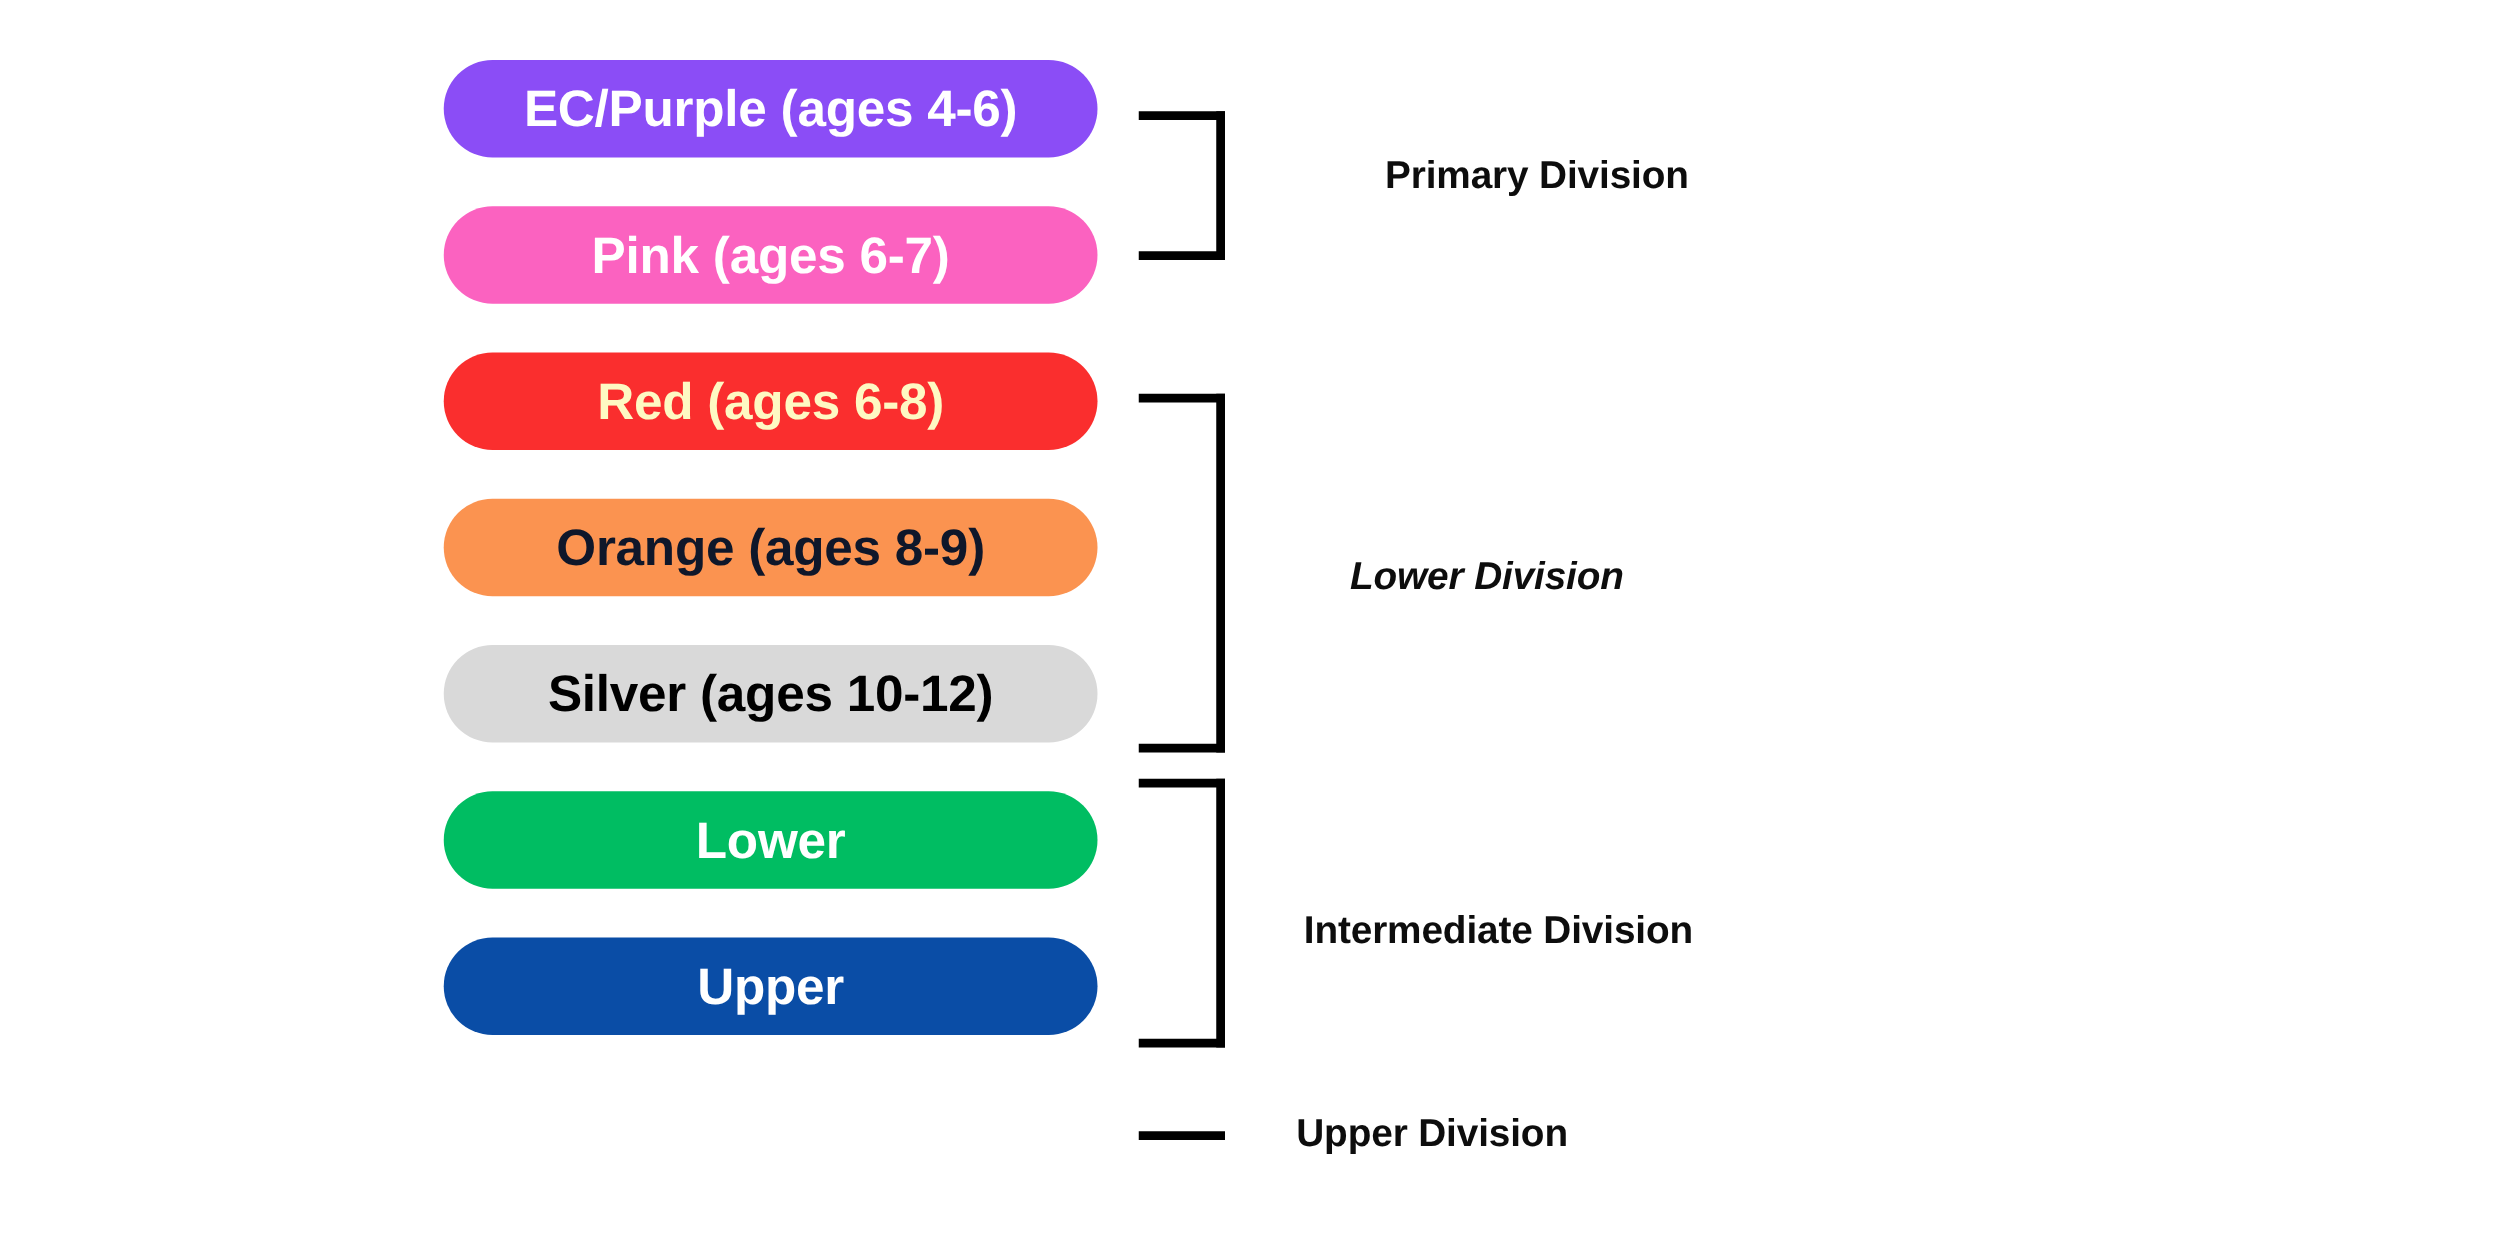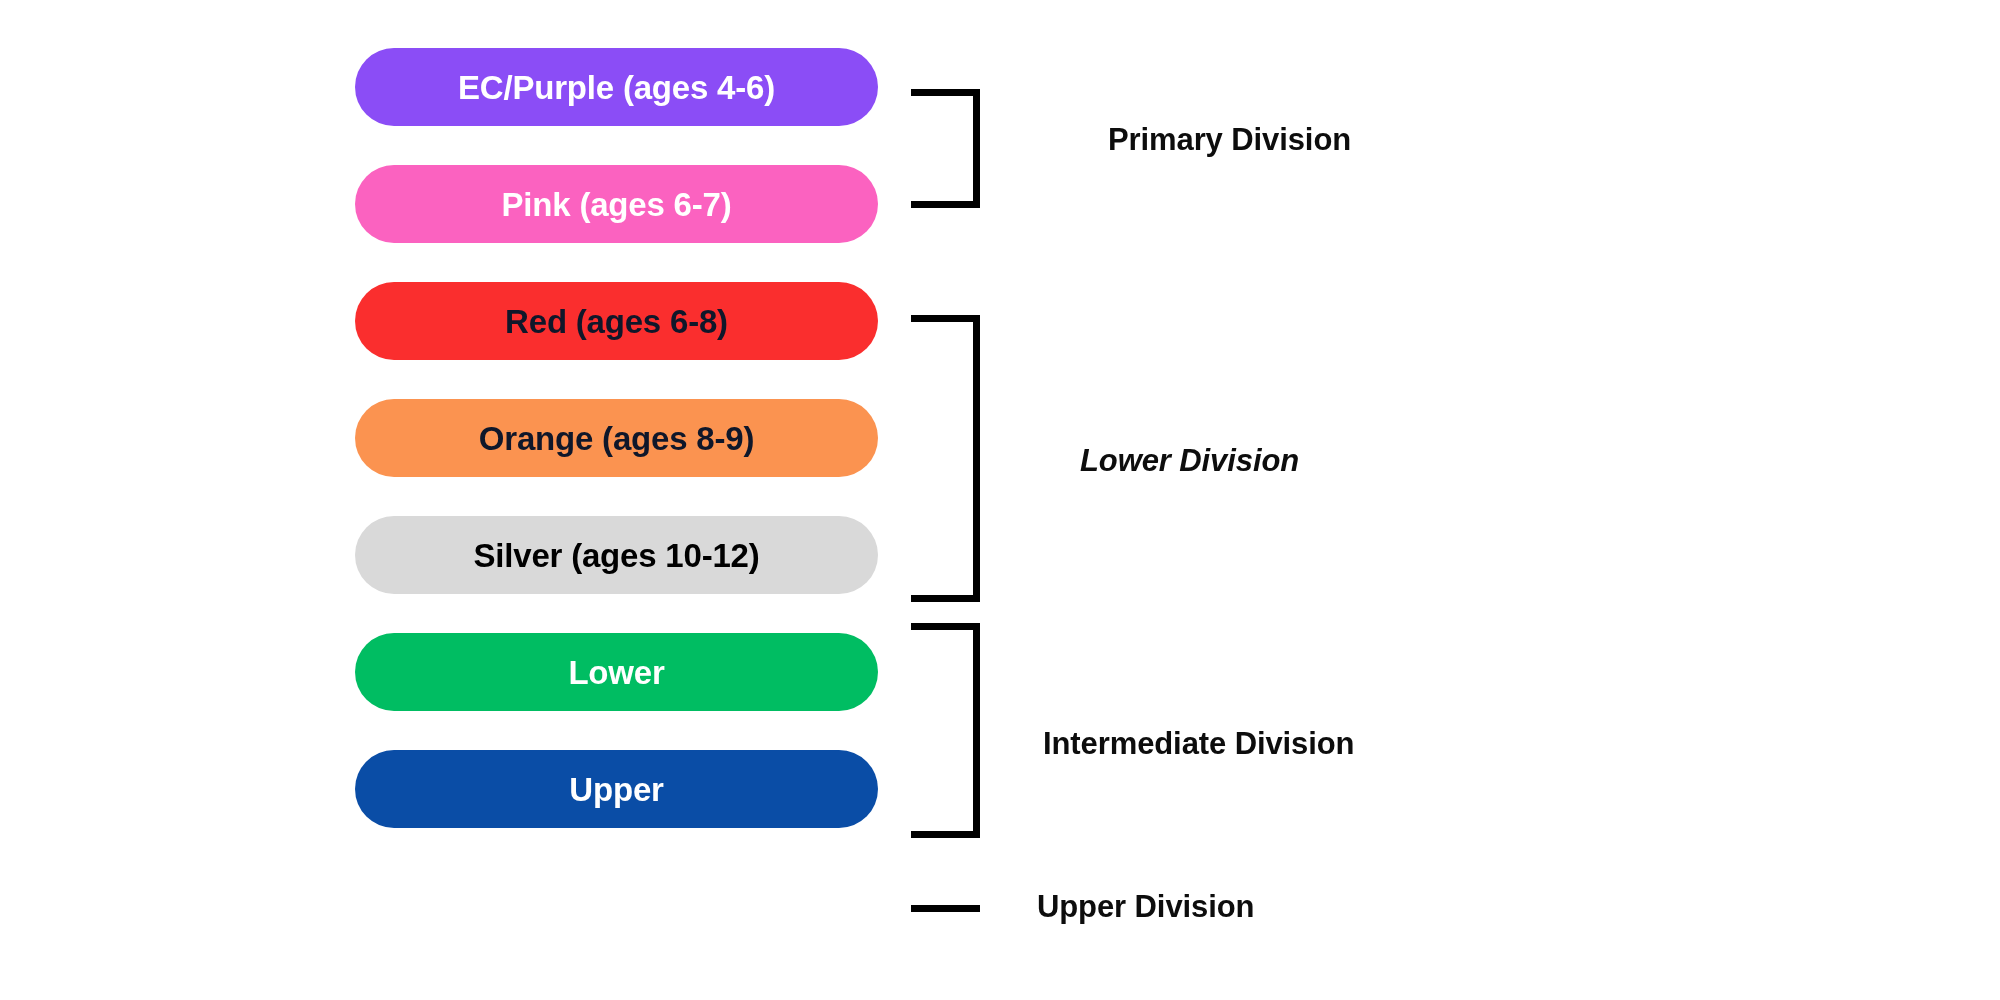--- a/index.html
+++ b/index.html
@@ -33,21 +33,21 @@
     height: 78px;
     margin-bottom: 39px;
     border-radius: 39px;
     display: flex;
     align-items: center;
     justify-content: center;
     box-sizing: border-box;
   }
   .pill:last-child { margin-bottom: 0; }
   .pill-label {
-    font-size: 33px;
+    font-size: 41px;
     font-weight: 700;
     letter-spacing: -0.2px;
     line-height: 1;
     white-space: nowrap;
     text-align: center;
     user-select: none;
   }
 
   
   .bracket {
@@ -96,21 +96,21 @@
 
     <div class="pill" style="background: rgb(139, 77, 246);">
       <span class="pill-label" style="color: rgb(255, 255, 255);">EC/Purple (ages 4-6)</span>
     </div>
 
     <div class="pill" style="background: rgb(251, 98, 192);">
       <span class="pill-label" style="color: rgb(255, 255, 255);">Pink (ages 6-7)</span>
     </div>
 
     <div class="pill" style="background: rgb(250, 46, 46);">
-      <span class="pill-label" style="color: #0f172a;">Red (ages 6-8)</span>
+      <span class="pill-label" style="color: #fef9c3;">Red (ages 6-8)</span>
     </div>
 
     <div class="pill" style="background: rgb(251, 147, 80);">
       <span class="pill-label" style="color: #0f172a;">Orange (ages 8-9)</span>
     </div>
 
 
     <div class="pill" style="background: rgb(217, 217, 217);">
       <span class="pill-label" style="color: rgb(0, 0, 0);">Silver (ages 10-12)</span>
     </div>

